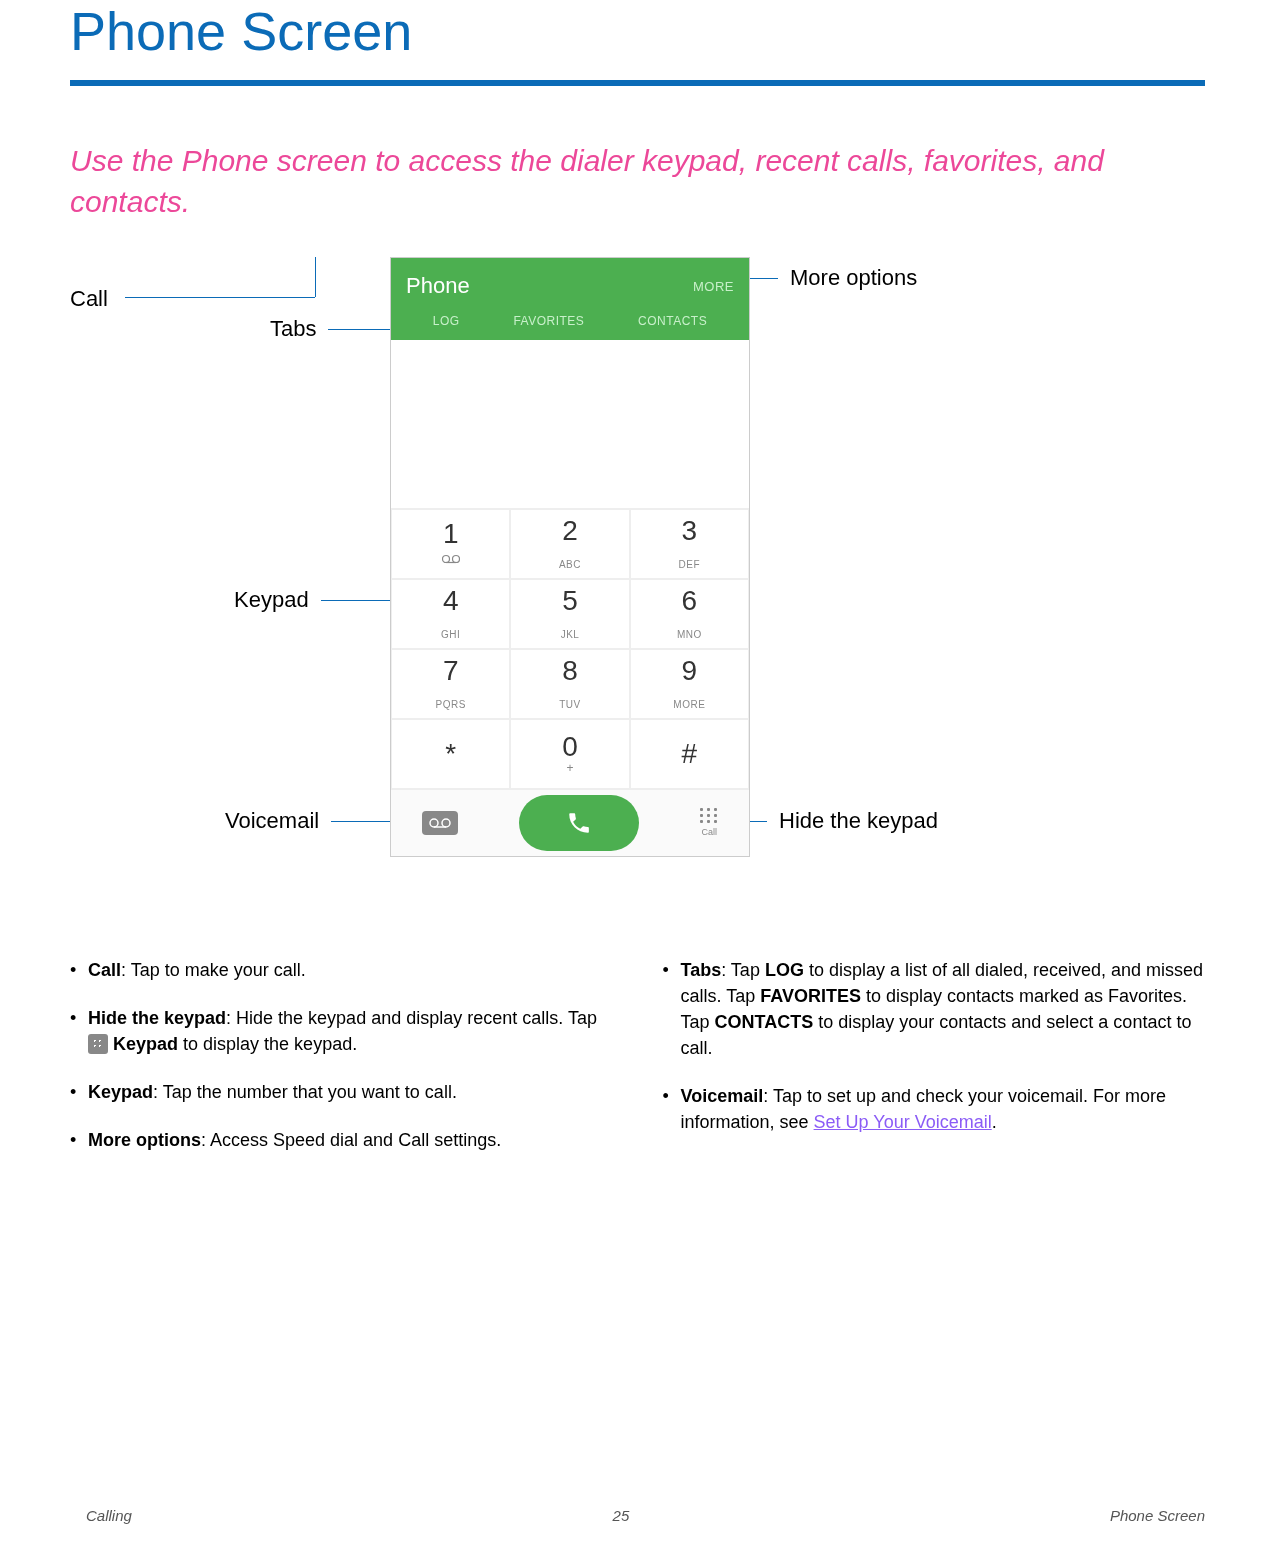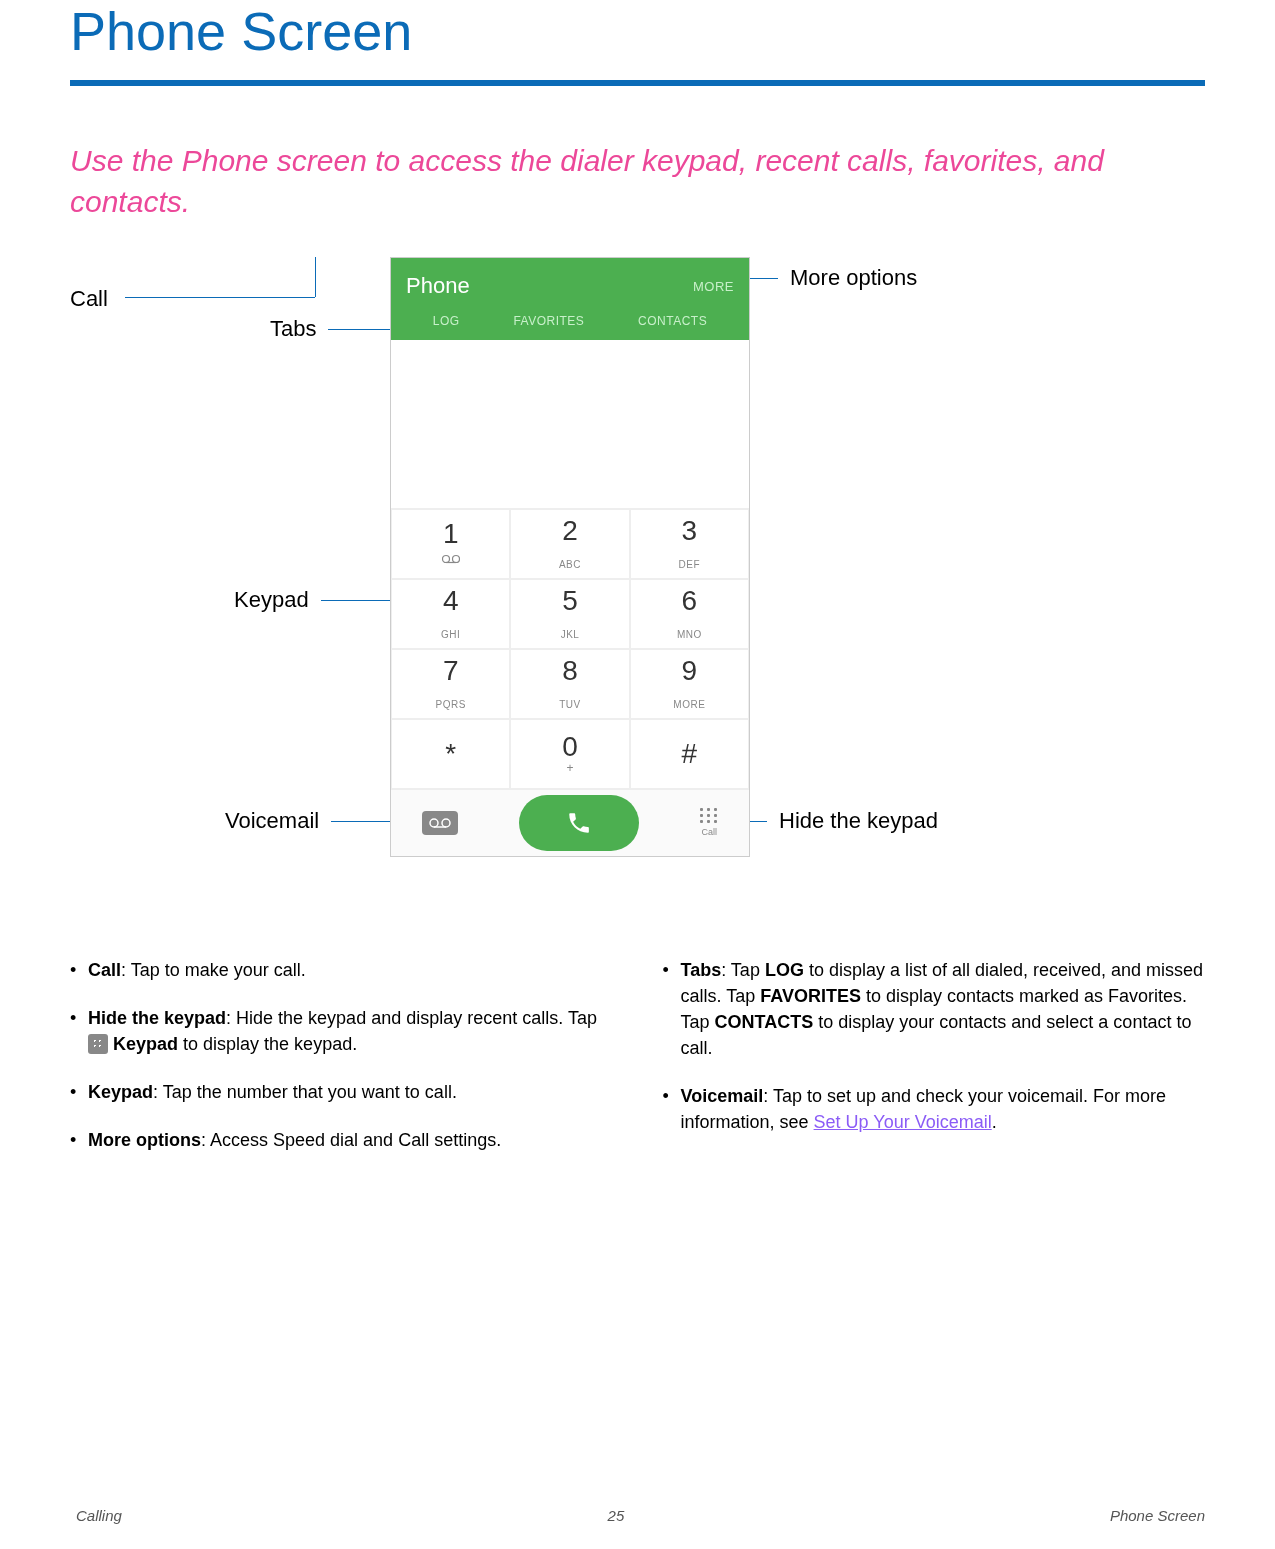--- a/index.html
+++ b/index.html
@@ -234,21 +234,21 @@
     position: absolute;
     inset: 4px;
     background:
       radial-gradient(#fff 1px, transparent 1px) 0 0/5px 5px;
   }
   .link { color: #8b5cf6; text-decoration: underline; cursor: pointer; }
 
   footer {
     position: absolute;
     bottom: 25px;
-    left: 6px;
+    left: 16px;
     right: 0;
     padding: 0 70px;
     display: flex;
     justify-content: space-between;
     font-size: 15px;
     font-style: italic;
     color: #555;
   }
 </style>
 </head>

